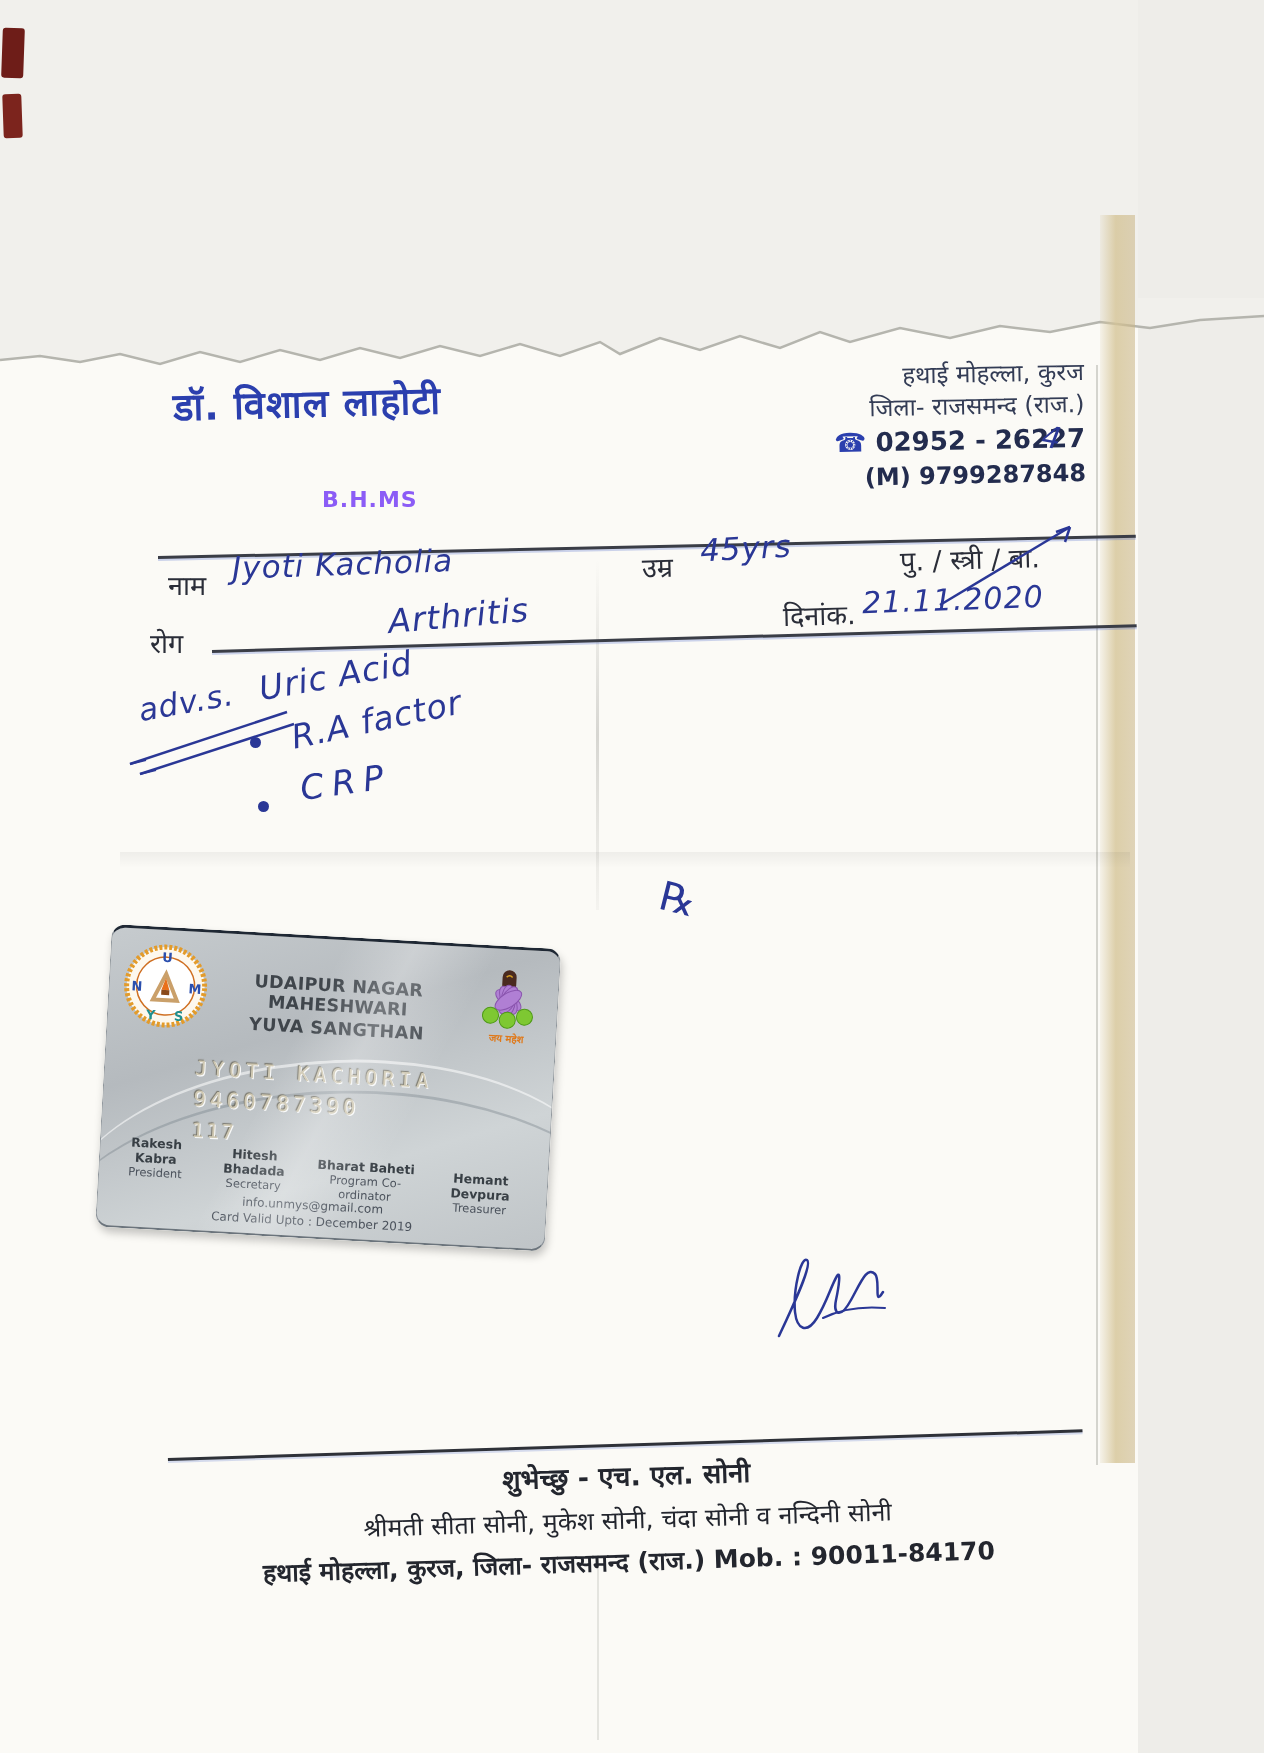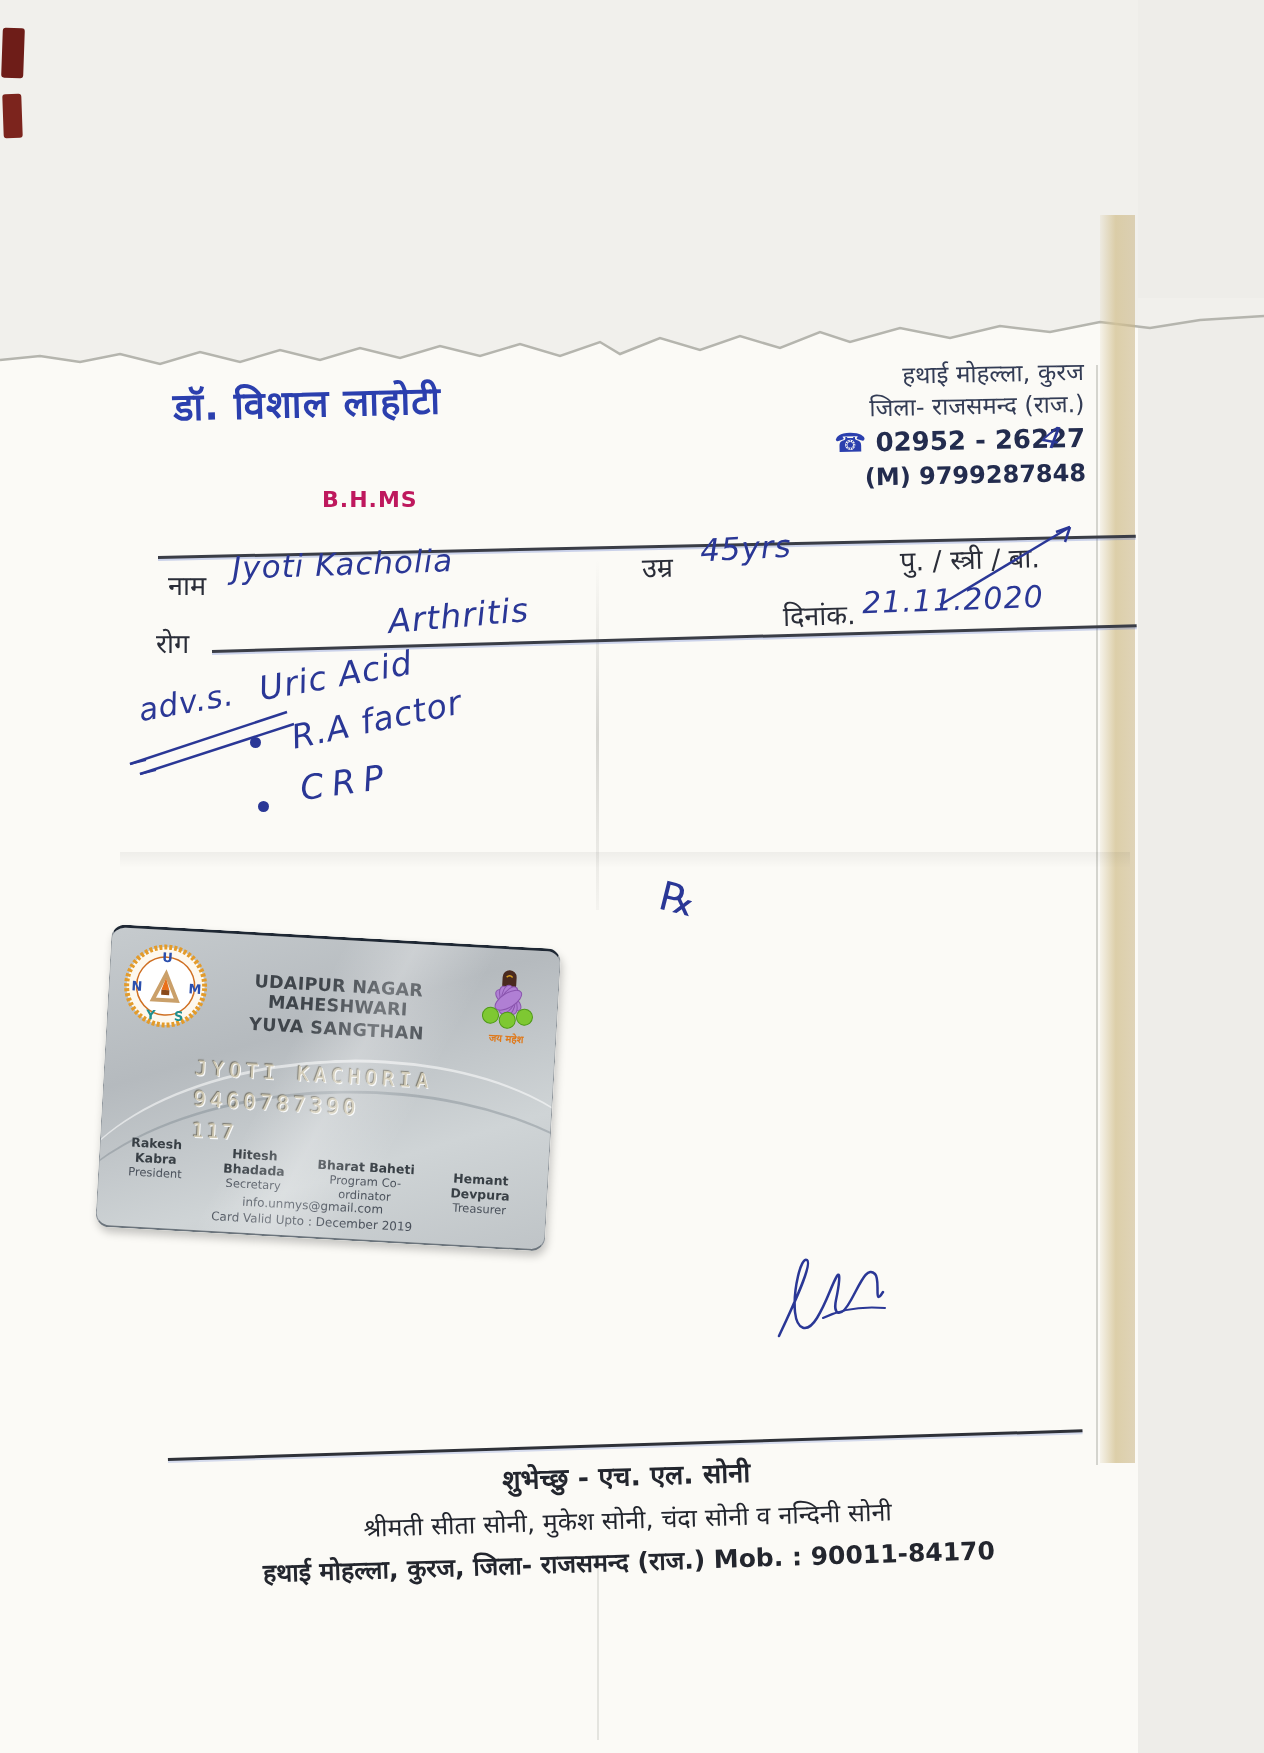--- a/index.html
+++ b/index.html
@@ -15,38 +15,38 @@
   .paper-edge{left:1096px;top:365px;width:2px;height:1100px;background:rgba(140,140,132,.35);}
   .mark1{left:2px;top:28px;width:22px;height:50px;background:#6e1d18;border-radius:3px;transform:rotate(2deg);}
   .mark2{left:3px;top:94px;width:19px;height:44px;background:#7c241d;border-radius:3px;transform:rotate(-2deg);}
   .crease-v1{left:596px;top:560px;width:3px;height:350px;background:linear-gradient(rgba(120,120,114,.0),rgba(120,120,114,.28),rgba(120,120,114,.05));}
   .crease-h1{left:120px;top:852px;width:1010px;height:16px;background:linear-gradient(rgba(0,0,0,.05),rgba(0,0,0,0));}
   .crease-v2{left:597px;top:1555px;width:2px;height:185px;background:rgba(130,130,124,.18);}
 
   
   .doctor-name{left:173px;top:376px;font-size:38px;font-weight:bold;color:#2b3fae;
     letter-spacing:1px;transform:rotate(-1.5deg);}
-  .degree{left:322px;top:487px;font-size:22px;font-weight:bold;color:#be185d;letter-spacing:1px;}
+  .degree{left:322px;top:487px;font-size:22px;font-weight:bold;color:#8b5cf6;letter-spacing:1px;}
   .addr{left:690px;top:360px;width:395px;text-align:right;color:#333c55;transform:rotate(-1.2deg);}
   .addr .a1{font-size:24px;line-height:32px;}
   .addr .a2{font-size:24px;line-height:32px;}
   .addr .phone{font-size:26px;font-weight:bold;color:#232c4e;line-height:36px;}
   .addr .phone .tel{color:#2b3fae;font-weight:normal;}
   .addr .mob{font-size:24px;font-weight:bold;color:#232c4e;line-height:34px;}
   .phone-suffix{left:1042px;top:420px;font-size:30px;transform:rotate(10deg);}
 
   
   .rule{height:3px;background:#3a3d46;box-shadow:0 2px 0 rgba(60,90,200,.25);}
   .rule1{left:158px;top:556px;width:978px;transform:rotate(-1.25deg);transform-origin:left center;}
   .rule2{left:212px;top:650px;width:925px;transform:rotate(-1.6deg);transform-origin:left center;}
 
   
   .label{font-size:27px;color:#2a2d38;}
   .name-label{left:168px;top:566px;}
-  .disease-label{left:156px;top:624px;}
+  .disease-label{left:150px;top:624px;}
   .age-label{left:642px;top:548px;transform:rotate(-1.5deg);}
   .gender-label{left:900px;top:540px;transform:rotate(-1.5deg);}
   .date-label{left:783px;top:596px;transform:rotate(-1.5deg);}
 
   .hand{font-style:italic;color:#2a3796;font-family:"DejaVu Sans",sans-serif;letter-spacing:1px;}
   .name-value{left:232px;top:546px;font-size:31px;transform:rotate(-2deg);}
   .age-value{left:700px;top:530px;font-size:31px;transform:rotate(-3deg);}
   .date-value{left:862px;top:582px;font-size:30px;transform:rotate(-2deg);}
   .disease-value{left:388px;top:596px;font-size:33px;transform:rotate(-5deg);}
 

